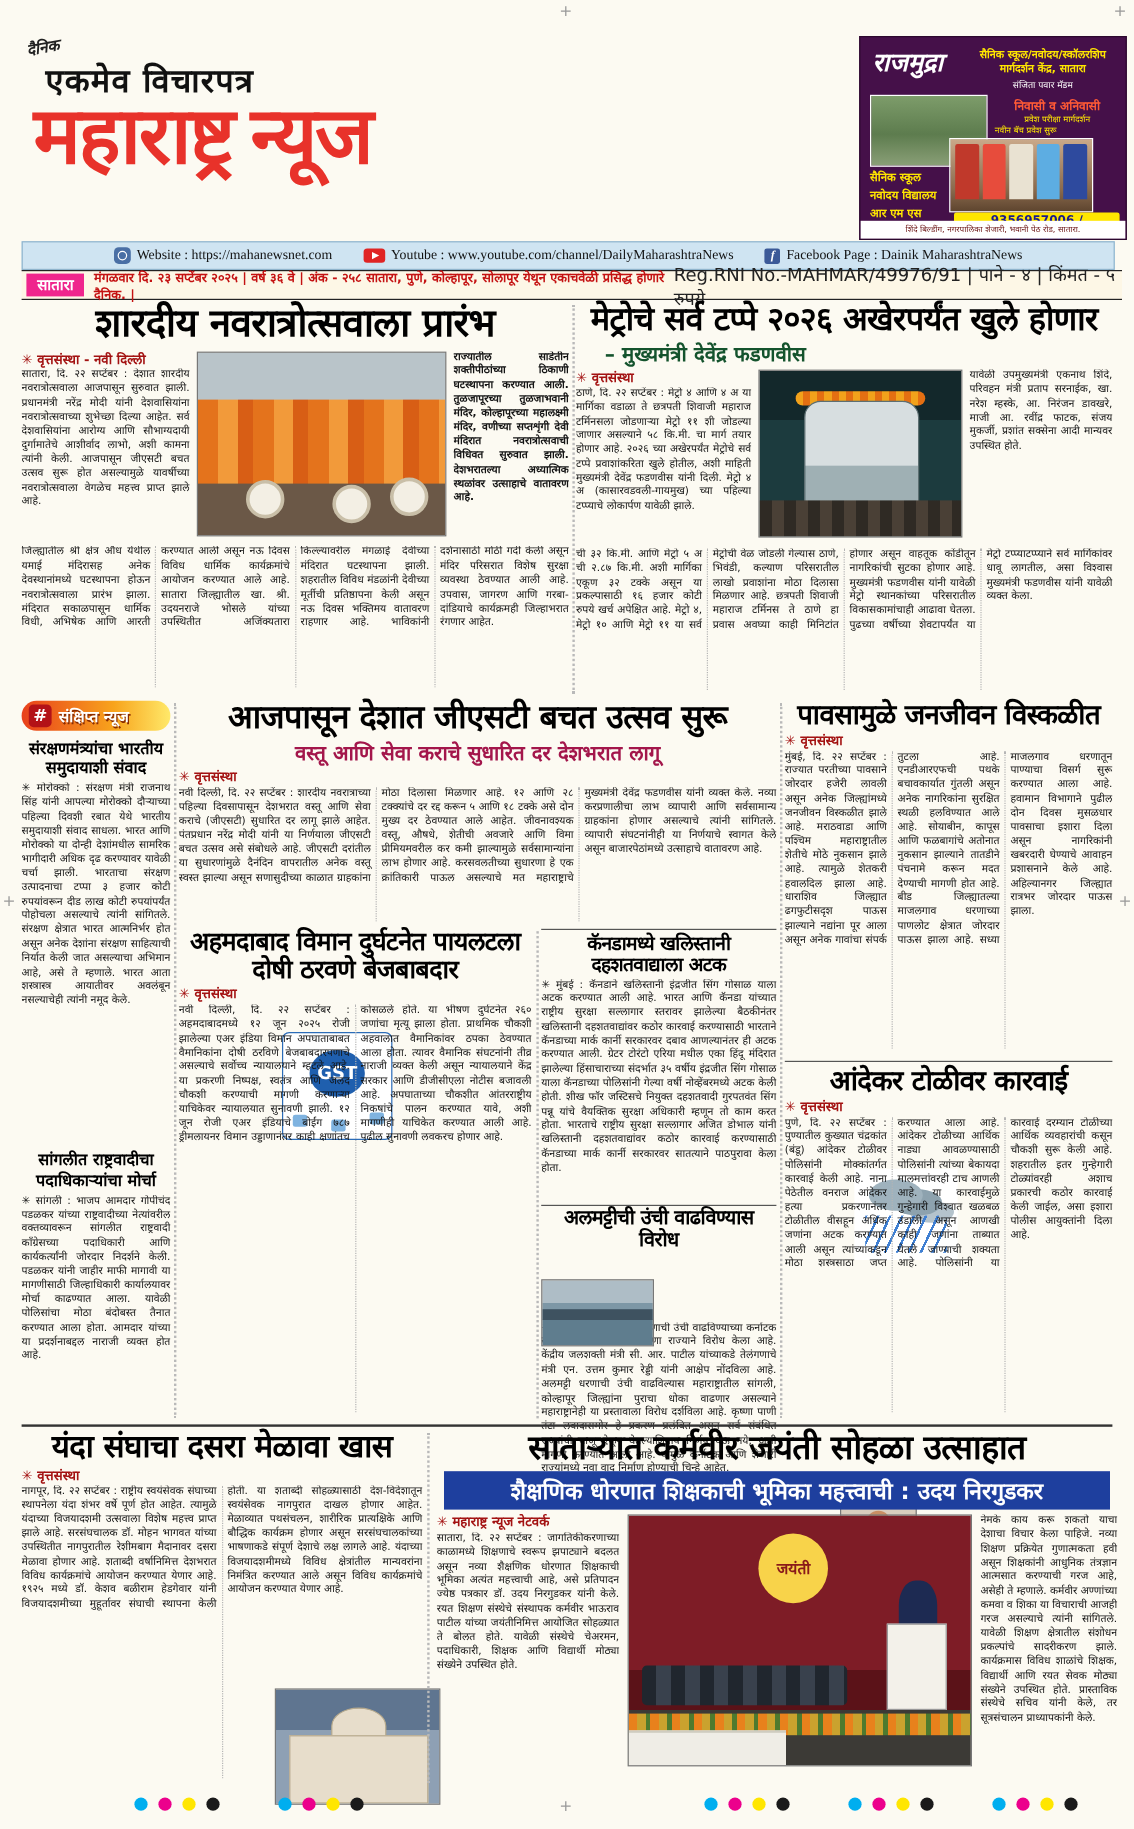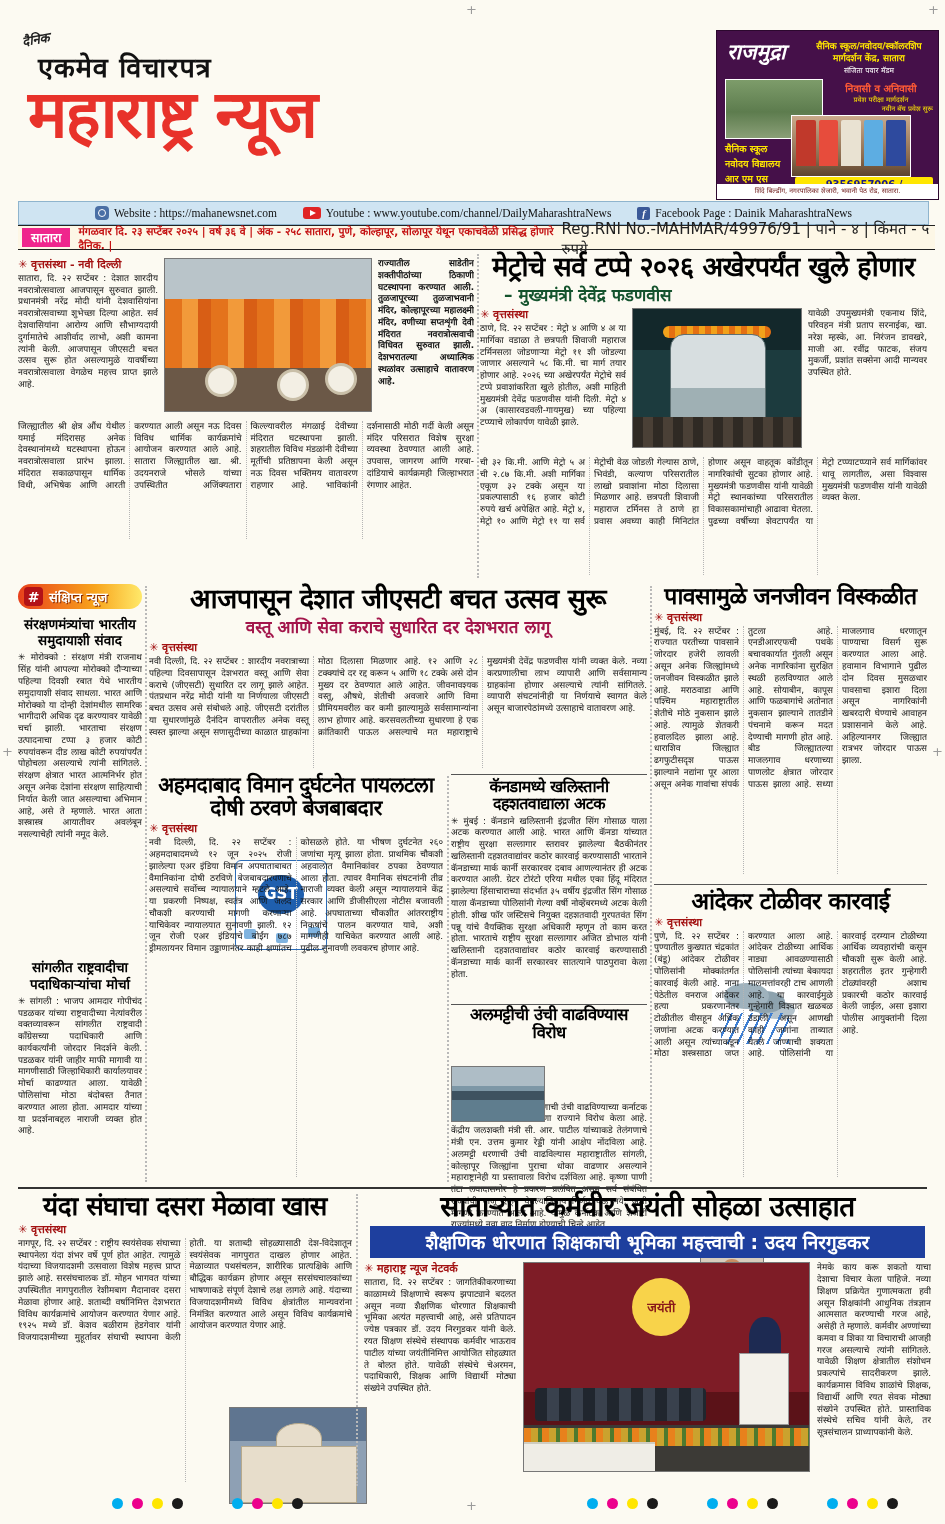--- a/index.html
+++ b/index.html
@@ -90,32 +90,32 @@
   .regdots i{width:11px;height:11px;border-radius:50%;display:block;}
   .c-c{background:#00aeef;} .c-m{background:#ec008c;} .c-y{background:#ffe600;} .c-k{background:#1a1a1a;}
   .cropmark{color:#9a9a9a;font-size:13px;}
 </style>
 </head>
 <body>
 
 <div class="abs" style="left:18px;top:26px;width:694px;height:172px;">
   <div class="abs daily-script" style="left:4px;top:4px;">दैनिक</div>
   <div class="abs tagline" style="left:20px;top:22px;">एकमेव विचारपत्र</div>
-  <div class="abs paper-title" style="left:10px;top:56px;">महाराष्ट्र न्यूज</div>
+  <div class="abs paper-title" style="left:10px;top:56px;font-family:Liberation Serif, serif;">महाराष्ट्र न्यूज</div>
 </div>
 
 <div class="abs ad-box" style="left:716px;top:30px;width:221px;height:168px;">
   <div class="abs ad-brand" style="left:10px;top:6px;">राजमुद्रा</div>
   <div class="abs ad-yline" style="left:88px;top:10px;width:128px;text-align:center;">सैनिक स्कूल/नवोदय/स्कॉलरशिप</div>
   <div class="abs ad-yline" style="left:88px;top:22px;width:128px;text-align:center;">मार्गदर्शन केंद्र, सातारा</div>
   <div class="abs ad-wline" style="left:88px;top:34px;width:128px;text-align:center;">संजिता पवार मॅडम</div>
   <div class="abs ad-photo1" style="left:8px;top:48px;width:96px;height:58px;"></div>
   <div class="abs ad-red" style="left:112px;top:50px;width:104px;text-align:center;">निवासी व अनिवासी</div>
   <div class="abs ad-sub" style="left:112px;top:64px;width:104px;text-align:center;">प्रवेश परीक्षा मार्गदर्शन</div>
-  <div class="abs ad-sub" style="left:112px;top:73px;width:104px;text-align:right;">नवीन बॅच प्रवेश सुरू</div>
+  <div class="abs ad-sub" style="left:112px;top:73px;width:104px;text-align:left;">नवीन बॅच प्रवेश सुरू</div>
   <div class="abs ad-photo2" style="left:74px;top:84px;width:118px;height:60px;">
     <div class="flagrow">
       <i style="background:#c0392b;"></i>
         <i style="background:#e74c3c;"></i>
         <i style="background:#e9e2d2;"></i>
         <i style="background:#5dade2;"></i>
         <i style="background:#2e4a9e;"></i>
     </div>
   </div>
   <div class="abs" style="left:8px;top:110px;width:64px;">
@@ -143,20 +143,21 @@
     </span>
 </div>
 
 <div class="abs dateline" style="left:18px;top:225px;width:909px;height:23px;">
   <span class="city-chip">सातारा</span>
   <span class="dl-info">मंगळवार दि. २३ सप्टेंबर २०२५ | वर्ष ३६ वे | अंक - २५८ सातारा, पुणे, कोल्हापूर, सोलापूर येथून एकाचवेळी प्रसिद्ध होणारे दैनिक. |</span>
   <span class="dl-reg">Reg.RNI No.-MAHMAR/49976/91 | पाने - ४ | किंमत - ५ रुपये</span>
 </div>
 
 <div class="abs" style="left:18px;top:252px;width:456px;height:328px;">
+  <div class="hl" style="font-size:32px;">शारदीय नवरात्रोत्सवाला प्रारंभ</div>
   <div style="display:flex;gap:6px;margin-top:6px;">
     <div style="width:140px;">
       <div class="byline">✳ वृत्तसंस्था - नवी दिल्ली</div>
       <div class="bodytxt" style="height:142px;">सातारा, दि. २२ सप्टेंबर : देशात शारदीय नवरात्रोत्सवाला आजपासून सुरुवात झाली. प्रधानमंत्री नरेंद्र मोदी यांनी देशवासियांना नवरात्रोत्सवाच्या शुभेच्छा दिल्या आहेत. सर्व देशवासियांना आरोग्य आणि सौभाग्यदायी दुर्गामातेचे आशीर्वाद लाभो, अशी कामना त्यांनी केली. आजपासून जीएसटी बचत उत्सव सुरू होत असल्यामुळे यावर्षीच्या नवरात्रोत्सवाला वेगळेच महत्त्व प्राप्त झाले आहे.</div>
     </div>
     <div class="photo ph-procession" style="width:206px;height:152px;">
       <div class="crowd"></div>
       <div class="drums"></div>
       <div class="drum" style="left:40px;bottom:14px;"></div>
       <div class="drum" style="left:112px;bottom:10px;"></div>

